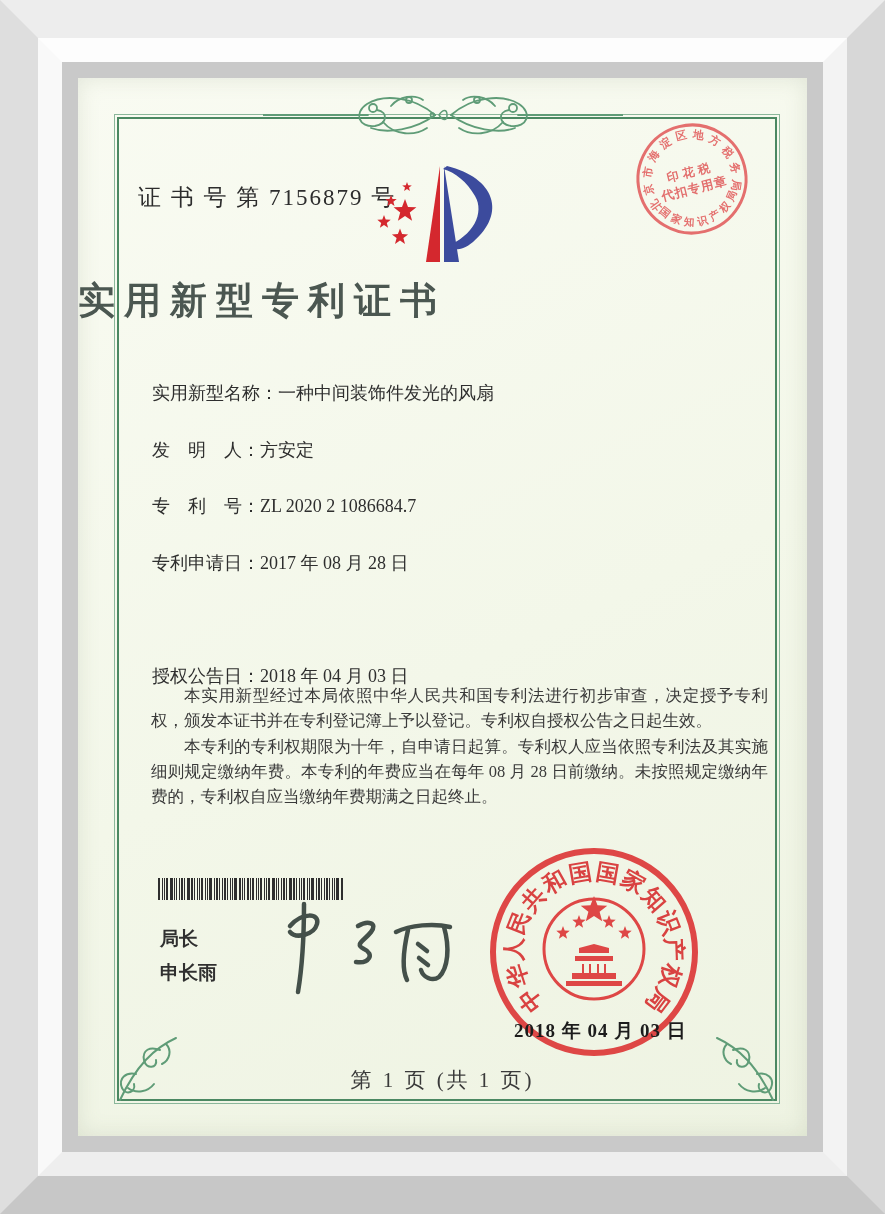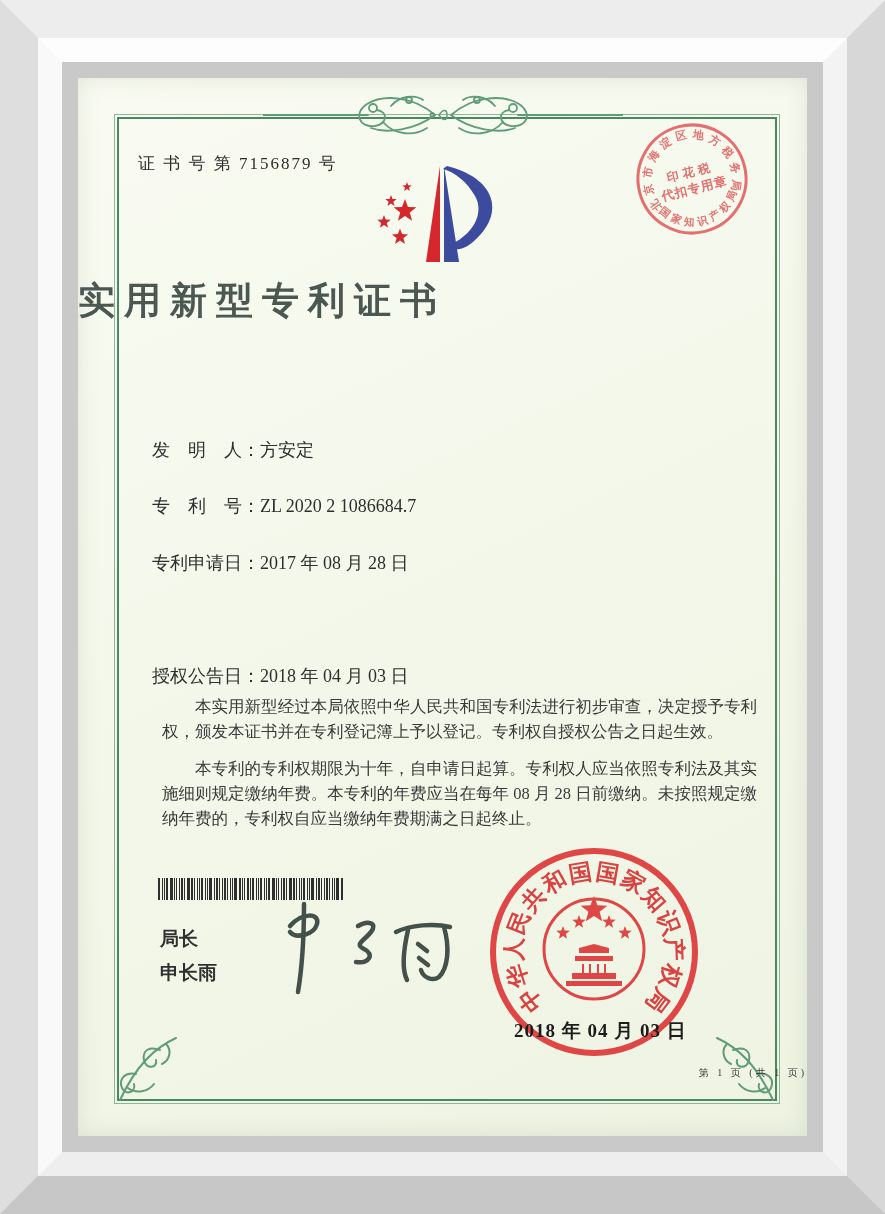--- a/index.html
+++ b/index.html
@@ -12,44 +12,44 @@
       border-color:#fdfdfd #f3f3f3 #eeeeee #f9f9f9;background:#c9c9c9;}
   
   .paper{position:absolute;left:78px;top:78px;width:729px;height:1058px;
       background:linear-gradient(155deg,#f9fbf2 0%,#f3f7e9 55%,#eef3e2 100%);
       box-shadow:inset 0 0 22px rgba(110,125,95,.16);}
   .green-frame{position:absolute;top:36px;left:36px;right:27px;bottom:32px;
       border:1px solid #8ab79a;}
   .green-frame::after{content:"";position:absolute;inset:2px;border:2px solid #4b8862;}
   .ornament{position:absolute;pointer-events:none;}
   
-  .cert-no{position:absolute;left:60px;top:74px;font-size:17px;letter-spacing:2px;color:#2d2d2d;}
+  .cert-no{position:absolute;left:60px;top:104px;font-size:23px;letter-spacing:2px;color:#2d2d2d;}
   .logo{position:absolute;left:50%;top:80px;width:170px;height:115px;margin-left:-88px;}
   .stamp{position:absolute;left:555px;top:42px;width:118px;height:118px;
       transform:rotate(-14deg);opacity:.88;}
   .stamp .center-line{position:absolute;width:100%;text-align:center;color:#e05c5c;
       font-weight:bold;font-family:"Liberation Serif",serif;}
   .stamp .l1{top:44px;font-size:12px;letter-spacing:4px;}
   .stamp .l2{top:61px;font-size:12.5px;letter-spacing:1px;}
   .title{position:absolute;left:0;top:198px;width:100%;text-align:left;
       font-size:37px;font-weight:600;letter-spacing:9px;color:#4b5751;}
   .field-row{position:absolute;left:74px;font-size:18px;color:#2e2e2e;white-space:nowrap;}
   .f0{top:303px}.f1{top:360px}.f2{top:416px}.f3{top:473px}.f4{top:529px}.f5{top:586px}
   .body-text{position:absolute;left:72px;right:38px;top:604px;font-size:16.5px;
       line-height:25px;color:#3a3a3a;text-align:justify;}
-  .body-text p{margin:12px;text-indent:2em;}
+  .body-text p{margin:1px;text-indent:2em;}
   .barcode{position:absolute;left:80px;top:800px;width:190px;height:22px;}
   .juzhang{position:absolute;left:82px;top:848px;font-size:19px;font-weight:700;color:#303030;}
   .juzhang-name{position:absolute;left:82px;top:882px;font-size:19px;font-weight:700;color:#303030;}
   .signature{position:absolute;left:180px;top:818px;width:215px;height:105px;}
   .seal{position:absolute;left:408px;top:766px;width:216px;height:216px;opacity:.93;}
   .issue-date{position:absolute;left:436px;top:940px;font-size:19px;font-weight:600;
       color:#1c1c1c;letter-spacing:1px;z-index:5;}
-  .footer{position:absolute;left:0;top:988px;width:100%;text-align:right;
-      font-size:10px;letter-spacing:3px;color:#3a3a3a;}
+  .footer{position:absolute;left:0;top:988px;width:100%;text-align:center;
+      font-size:21px;letter-spacing:3px;color:#3a3a3a;}
 </style>
 </head>
 <body>
 
 <div class="stage">
   <div class="frame-side"></div>
   <div class="frame-face"></div>
 
   <div class="paper">
     <div class="green-frame"></div>
@@ -138,20 +138,23 @@
             <text transform="translate(83.9,94.1) rotate(324.7)" text-anchor="middle" dominant-baseline="central" font-size="10.5" font-weight="bold" fill="#e25d5d">权</text>
             <text transform="translate(93.3,84.9) rotate(307.0)" text-anchor="middle" dominant-baseline="central" font-size="10.5" font-weight="bold" fill="#e25d5d">局</text>
           </g>
       </svg>
       <div class="center-line l1">印花税</div>
       <div class="center-line l2">代扣专用章</div>
     </div>
 
     <div class="title">实用新型专利证书</div>
 
+    <div class="field-row f0">
+      <span>实用新型名称：</span><span>一种中间装饰件发光的风扇</span>
+    </div>
     <div class="field-row f1">
       <span>发　明　人：</span><span>方安定</span>
     </div>
     <div class="field-row f2">
       <span>专　利　号：</span><span>ZL 2020 2 1086684.7</span>
     </div>
     <div class="field-row f3">
       <span>专利申请日：</span><span>2017 年 08 月 28 日</span>
     </div>
     <div class="field-row f5">

